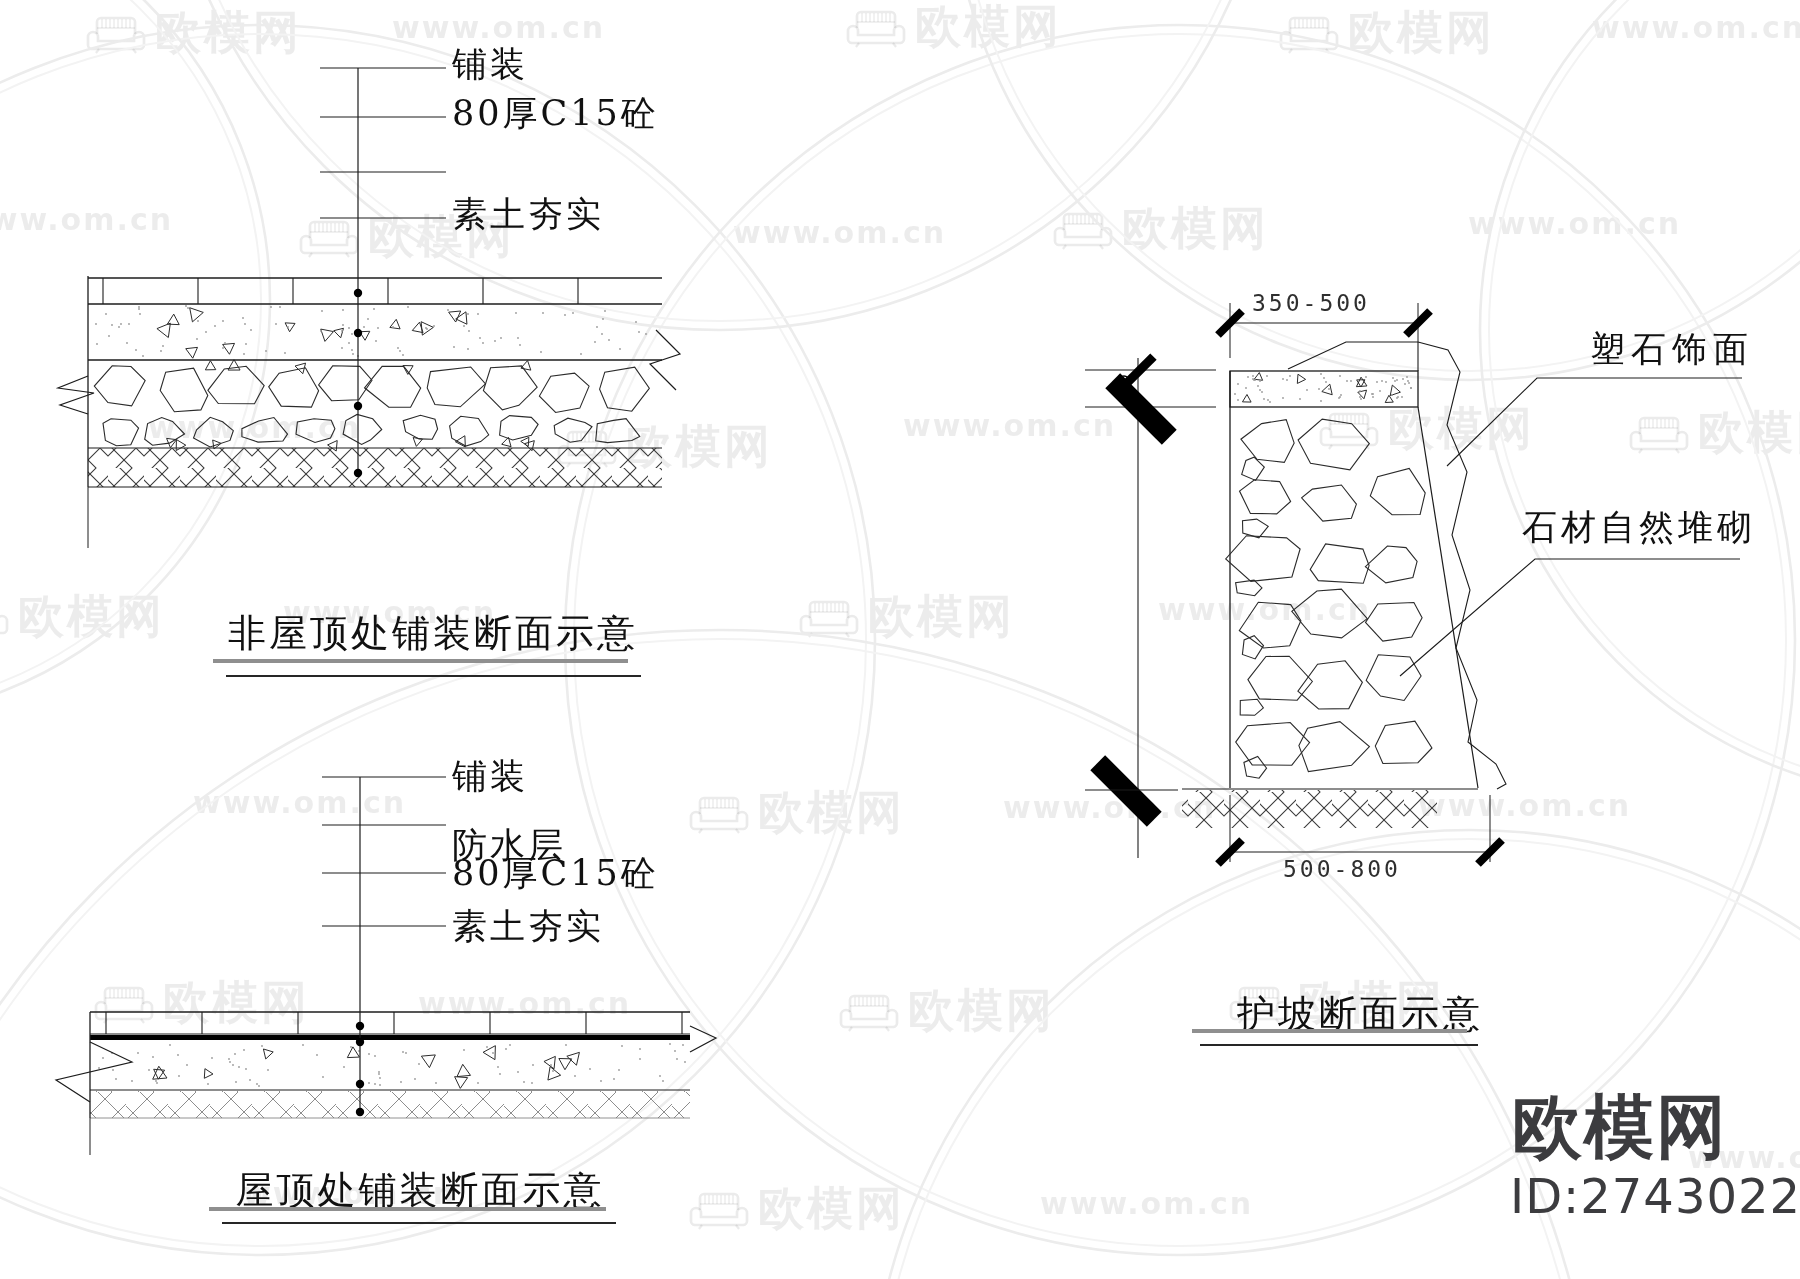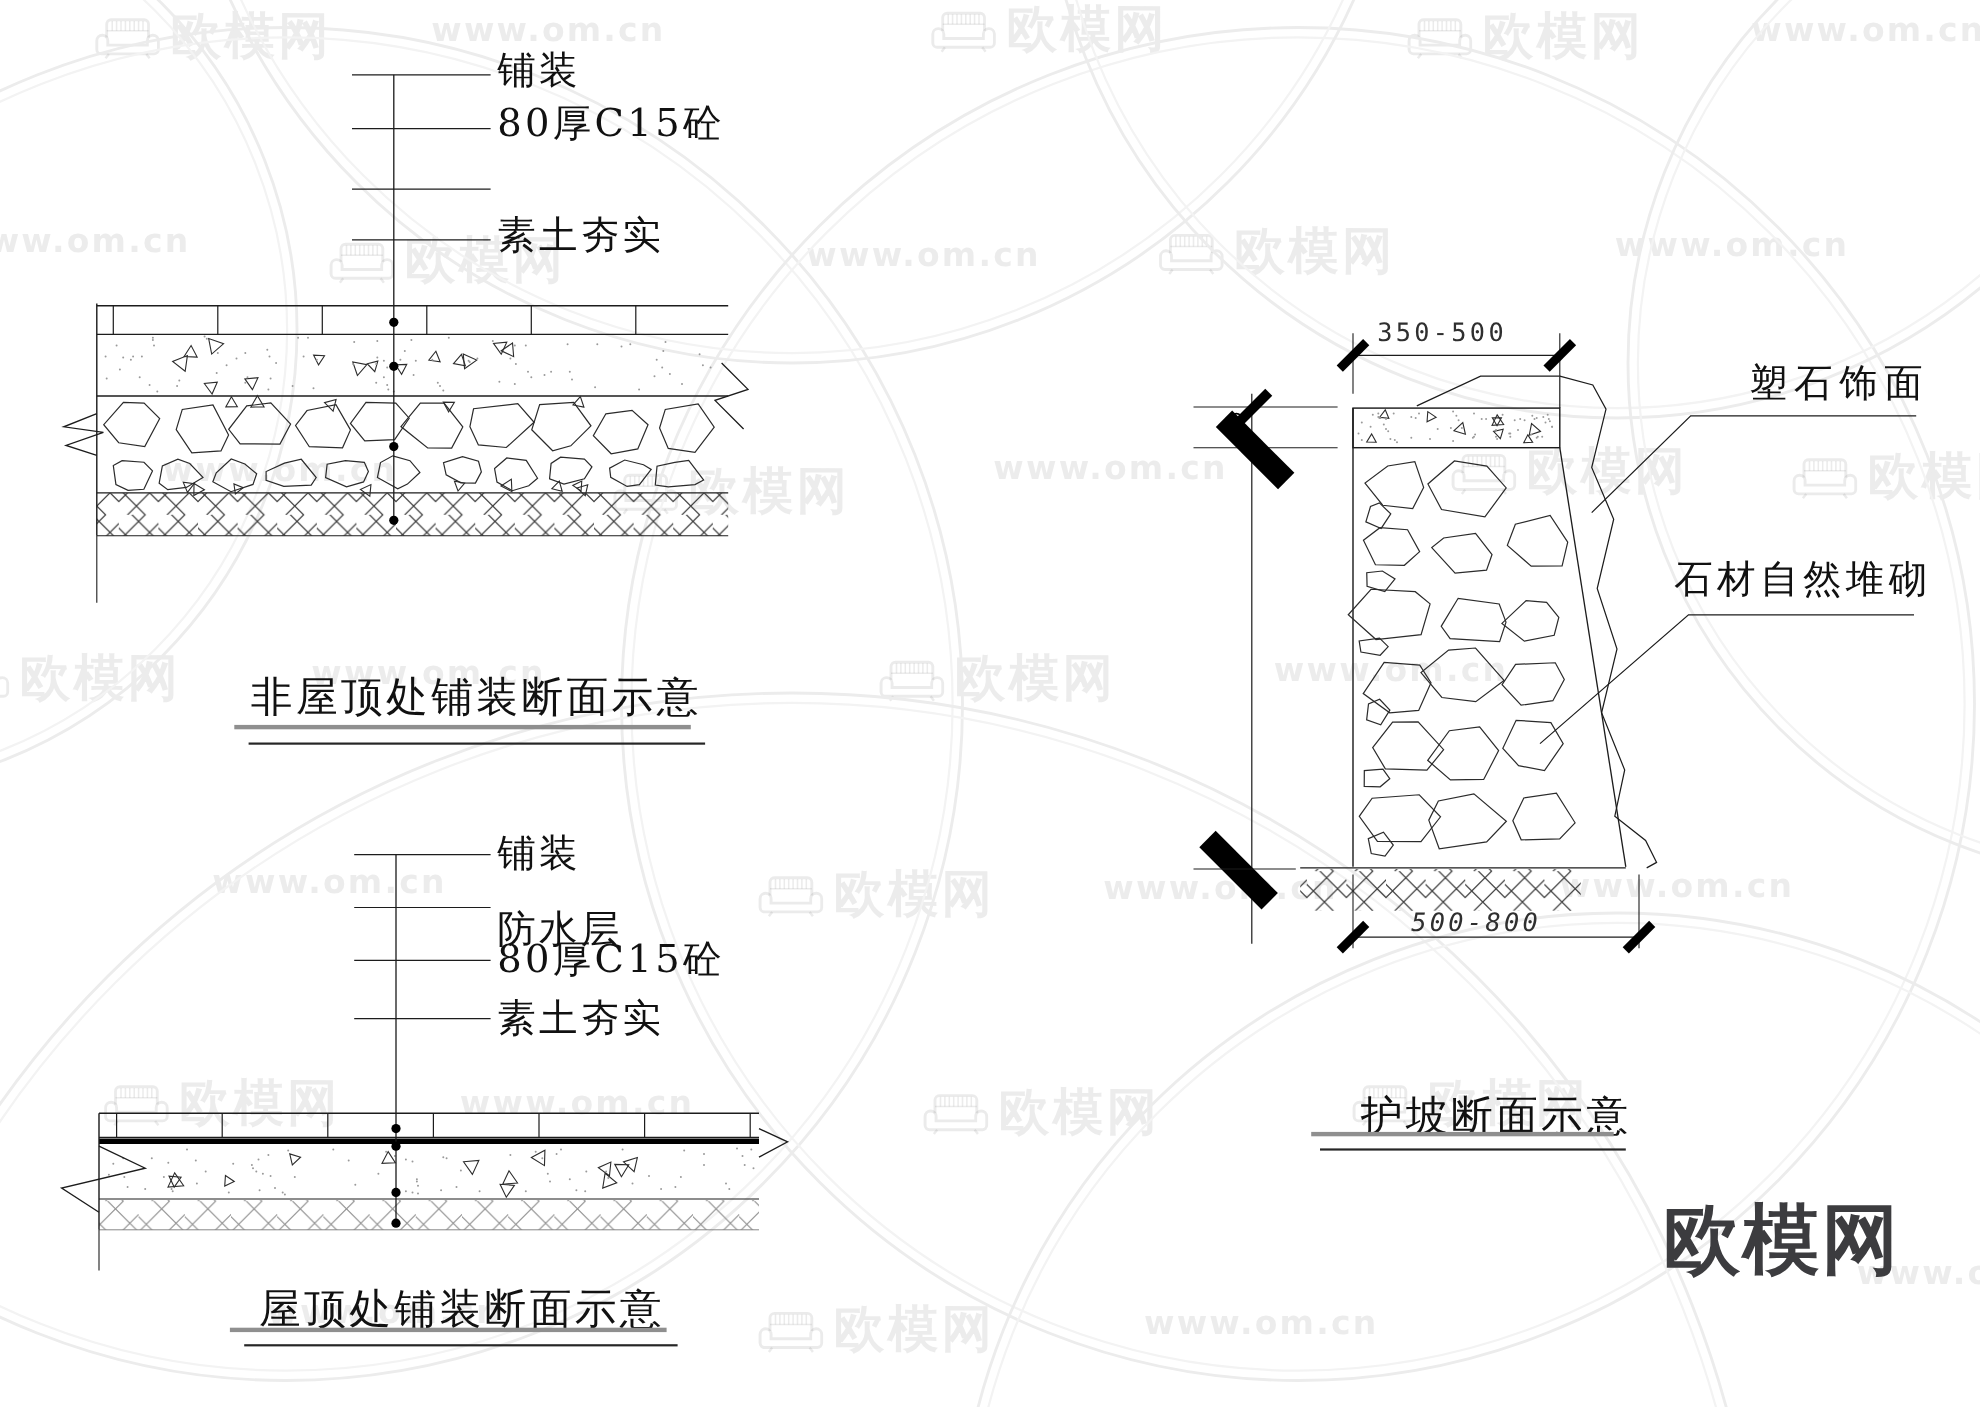--- a/index.html
+++ b/index.html
@@ -672,23 +672,24 @@
   <div class="abs cad-label" style="left:452px;top:759px;">铺装</div>
   <div class="abs cad-label" style="left:452px;top:808px;margin-top:20px;">防水层</div>
   <div class="abs cad-label" style="left:452px;top:856px;">80厚C15砼</div>
   <div class="abs cad-label" style="left:452px;top:909px;">素土夯实</div>
 
   <div class="abs fig-title" style="left:170px;top:1171px;width:500px;">屋顶处铺装断面示意</div>
   <div class="abs rule-a" style="left:209px;top:1207px;width:397px;"></div>
   <div class="abs rule-b" style="left:222px;top:1222px;width:394px;"></div>
 
   <div class="abs dim-text" style="left:1252px;top:292px;width:145px;">350-500</div>
-  <div class="abs dim-text" style="left:1283px;top:828px;width:145px;font-style:italic;">500-800</div>
+  <div class="abs dim-text" style="left:1283px;top:858px;width:145px;">500-800</div>
 
   <div class="abs cad-label" style="left:1590px;top:332px;letter-spacing:6px;">塑石饰面</div>
   <div class="abs cad-label" style="left:1522px;top:510px;letter-spacing:4px;">石材自然堆砌</div>
 
   <div class="abs fig-title" style="left:1160px;top:995px;width:400px;">护坡断面示意</div>
   <div class="abs rule-a" style="left:1192px;top:1029px;width:275px;"></div>
   <div class="abs rule-b" style="left:1200px;top:1044px;width:278px;"></div>
 
   <div class="abs brand-big" style="left:1512px;top:1092px;">欧模网</div>
+  <div class="abs brand-id" style="left:1510px;top:1172px;">ID:2743022</div>
 </div>
 
 </body></html>

